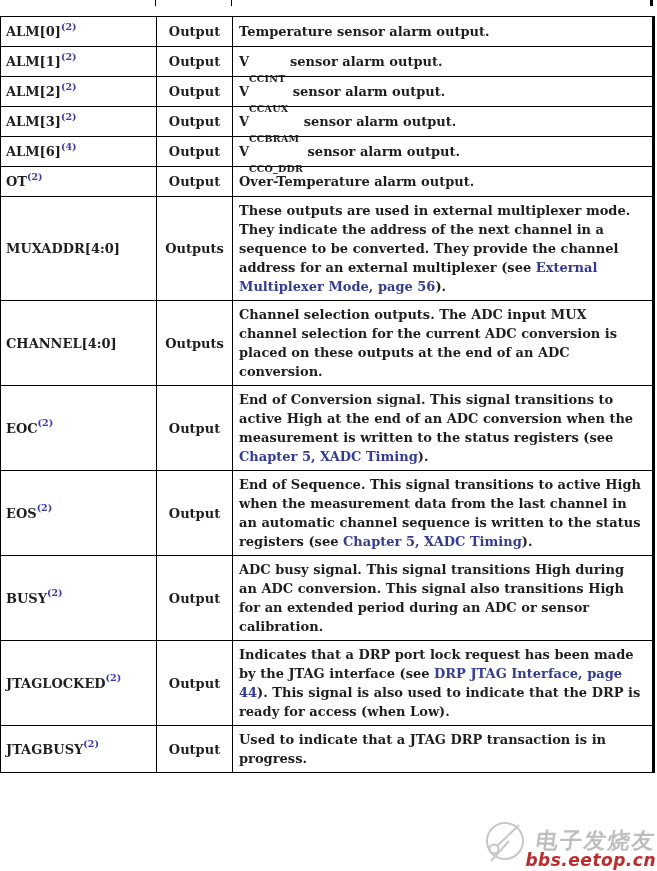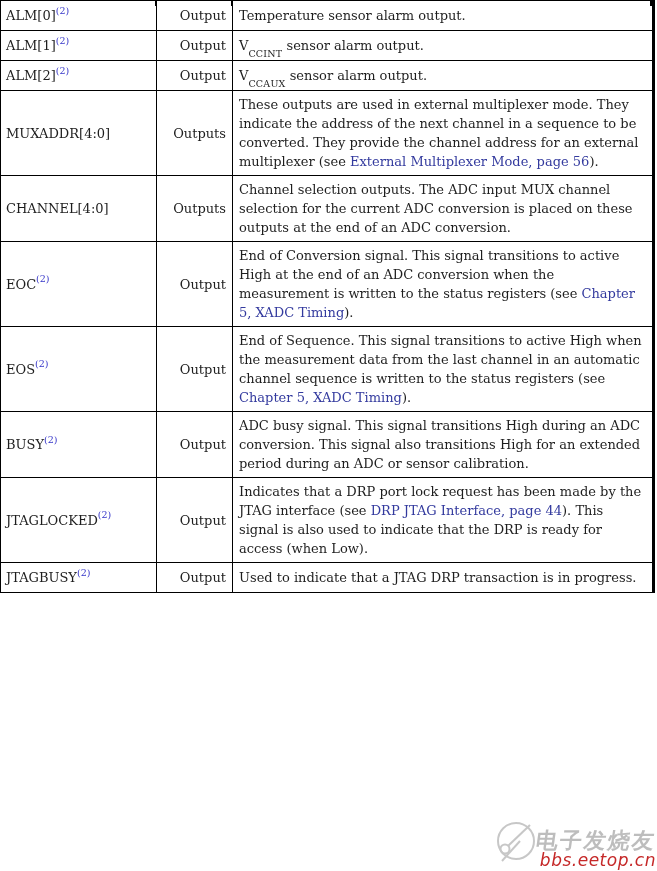--- a/index.html
+++ b/index.html
@@ -16,43 +16,43 @@
   .page{position:relative;width:657px;height:871px;overflow:hidden;background:#fff;}
 
   
   .top-stub{position:absolute;top:0;height:6px;width:1px;background:var(--line);}
   .stub-col1{left:155px;}
   .stub-col2{left:231px;}
   .stub-right{left:650px;width:3px;}
 
   table{
     border-collapse:collapse;table-layout:fixed;
-    width:653px;margin-top:0;
+    width:653px;margin-top:16px;font-weight:bold;
   }
   col.col-name{width:156px;}
   col.col-dir{width:76px;}
   col.col-desc{width:421px;}
   tr{height:30px;}
   td{
     border:1px solid var(--line);
     vertical-align:middle;
     padding:4px 6px;
     font-size:13px;line-height:19px;
   }
   td.c-desc{border-right:3px solid var(--line);}
   td.c-name{padding-left:5px;white-space:nowrap;}
-  td.c-dir{text-align:right;}
+  td.c-dir{text-align:center;}
   sup.fn{
     color:var(--sup);
     font-size:9.5px;line-height:0;
     position:relative;top:-1px;
   }
   .subscript{
     font-size:9.5px;
-    position:relative;top:7px;
+    position:relative;top:16px;
     letter-spacing:.2px;
   }
   a.doc-link{color:var(--link);text-decoration:none;cursor:pointer;}
 
   
   .watermark{
     position:absolute;right:1px;bottom:2px;
     display:flex;align-items:flex-end;
     pointer-events:none;
   }
@@ -60,21 +60,21 @@
   .wm-texts{display:flex;flex-direction:column;align-items:flex-end;}
   .wm-cn{
     font-size:22px;font-weight:bold;
     color:var(--wm-grey);opacity:.75;
     transform:skewX(-8deg);
     line-height:20px;letter-spacing:2px;
     text-shadow:1px 1px 0 #fff;
     font-family:"DejaVu Sans","Liberation Sans",sans-serif;
   }
   .wm-red{
-    font-size:17px;font-weight:normal;font-style:italic;
+    font-size:17px;font-weight:bold;font-style:italic;
     color:var(--wm-red);
     line-height:18px;letter-spacing:.5px;
     text-shadow:1px 1px 0 rgba(255,255,255,.7);
     font-family:"DejaVu Sans","Liberation Sans",sans-serif;
   }
 </style>
 </head>
 <body>
 
 <div class="page">
@@ -97,20 +97,35 @@
         </tr>
         <tr>
           <td class="c-name"><span>ALM[1]</span><sup class="fn">(2)</sup></td>
           <td class="c-dir">Output</td>
           <td class="c-desc"><span>V</span><span class="subscript">CCINT</span><span> sensor alarm output.</span></td>
         </tr>
         <tr>
           <td class="c-name"><span>ALM[2]</span><sup class="fn">(2)</sup></td>
           <td class="c-dir">Output</td>
           <td class="c-desc"><span>V</span><span class="subscript">CCAUX</span><span> sensor alarm output.</span></td>
+        </tr>
+        <tr>
+          <td class="c-name"><span>ALM[3]</span><sup class="fn">(2)</sup></td>
+          <td class="c-dir">Output</td>
+          <td class="c-desc"><span>V</span><span class="subscript">CCBRAM</span><span> sensor alarm output.</span></td>
+        </tr>
+        <tr>
+          <td class="c-name"><span>ALM[6]</span><sup class="fn">(4)</sup></td>
+          <td class="c-dir">Output</td>
+          <td class="c-desc"><span>V</span><span class="subscript">CCO_DDR</span><span> sensor alarm output.</span></td>
+        </tr>
+        <tr>
+          <td class="c-name"><span>OT</span><sup class="fn">(2)</sup></td>
+          <td class="c-dir">Output</td>
+          <td class="c-desc"><span>Over-Temperature alarm output.</span></td>
         </tr>
         <tr>
           <td class="c-name"><span>MUXADDR[4:0]</span></td>
           <td class="c-dir">Outputs</td>
           <td class="c-desc"><span>These outputs are used in external multiplexer mode. They indicate the address of the next channel in a sequence to be converted. They provide the channel address for an external multiplexer (see </span><a class="doc-link" href="#">External Multiplexer Mode, page 56</a><span>).</span></td>
         </tr>
         <tr>
           <td class="c-name"><span>CHANNEL[4:0]</span></td>
           <td class="c-dir">Outputs</td>
           <td class="c-desc"><span>Channel selection outputs. The ADC input MUX channel selection for the current ADC conversion is placed on these outputs at the end of an ADC conversion.</span></td>

